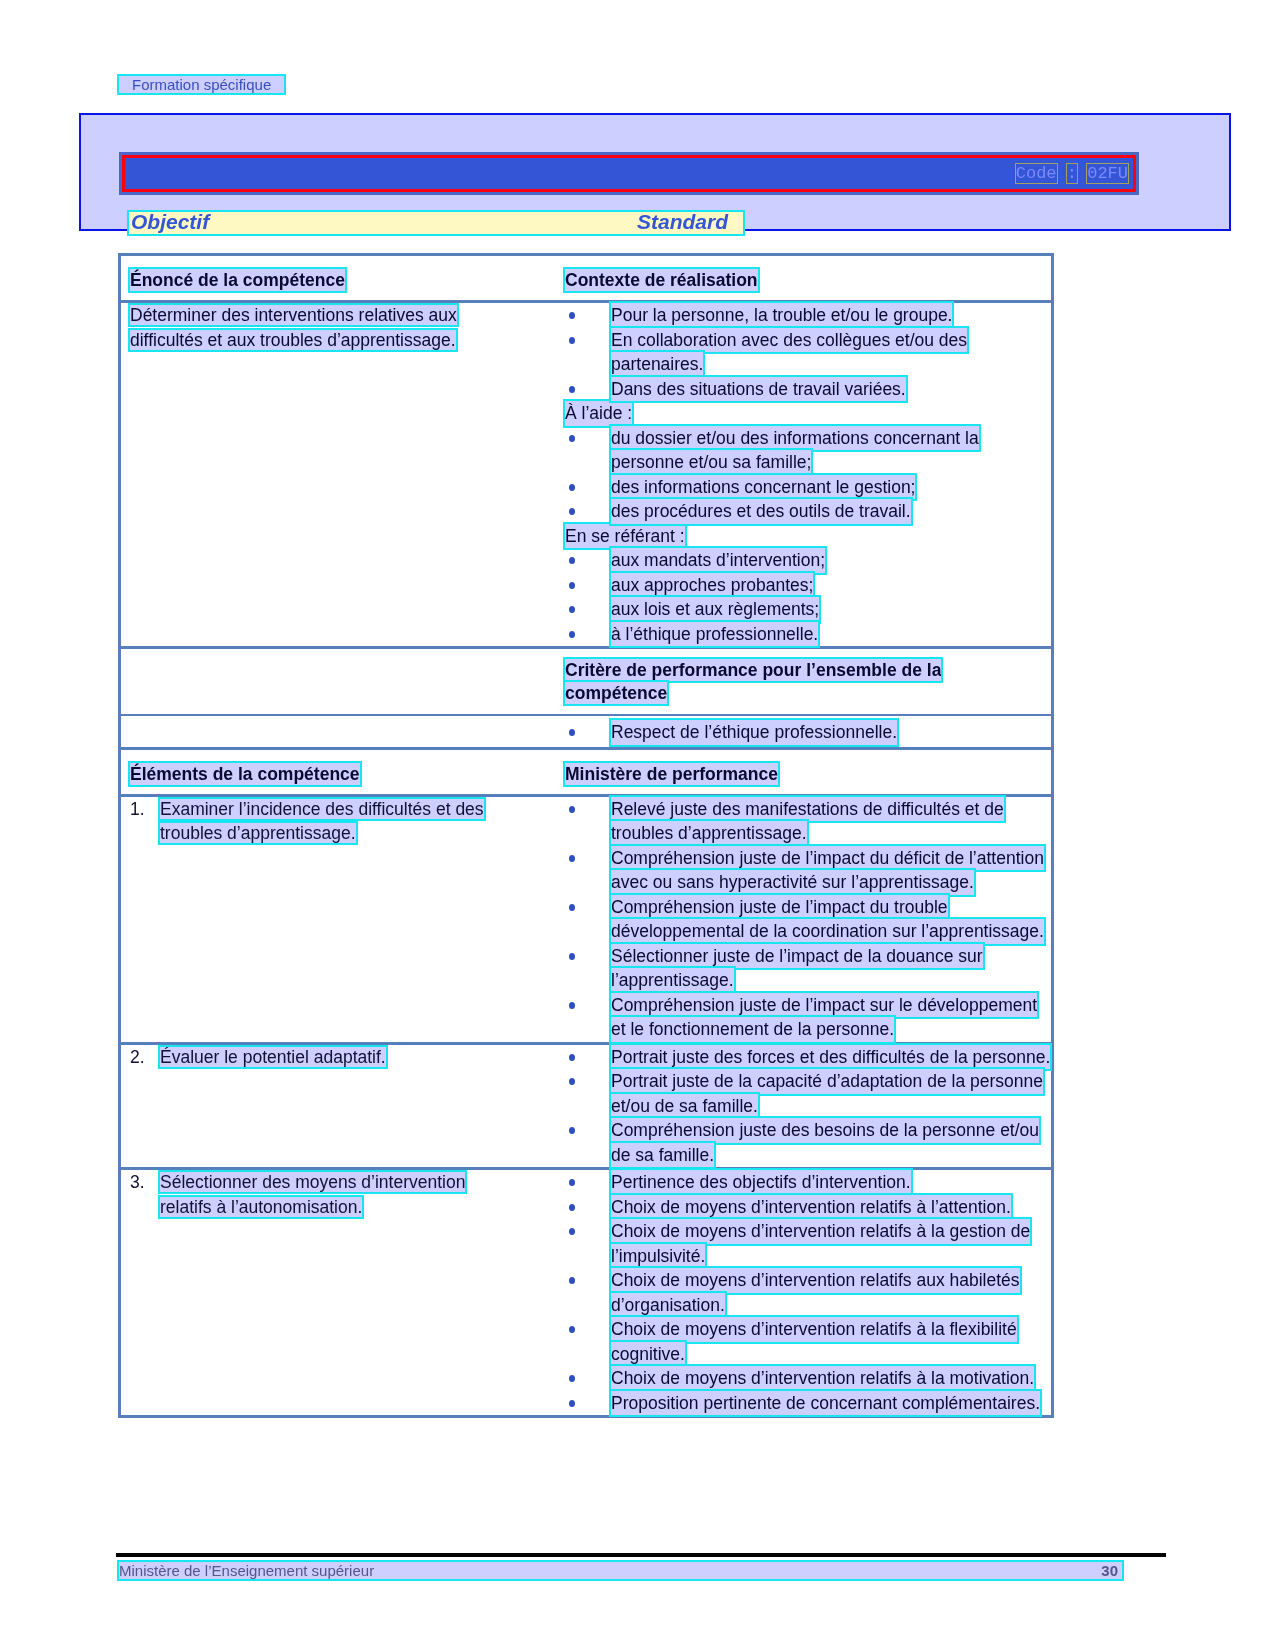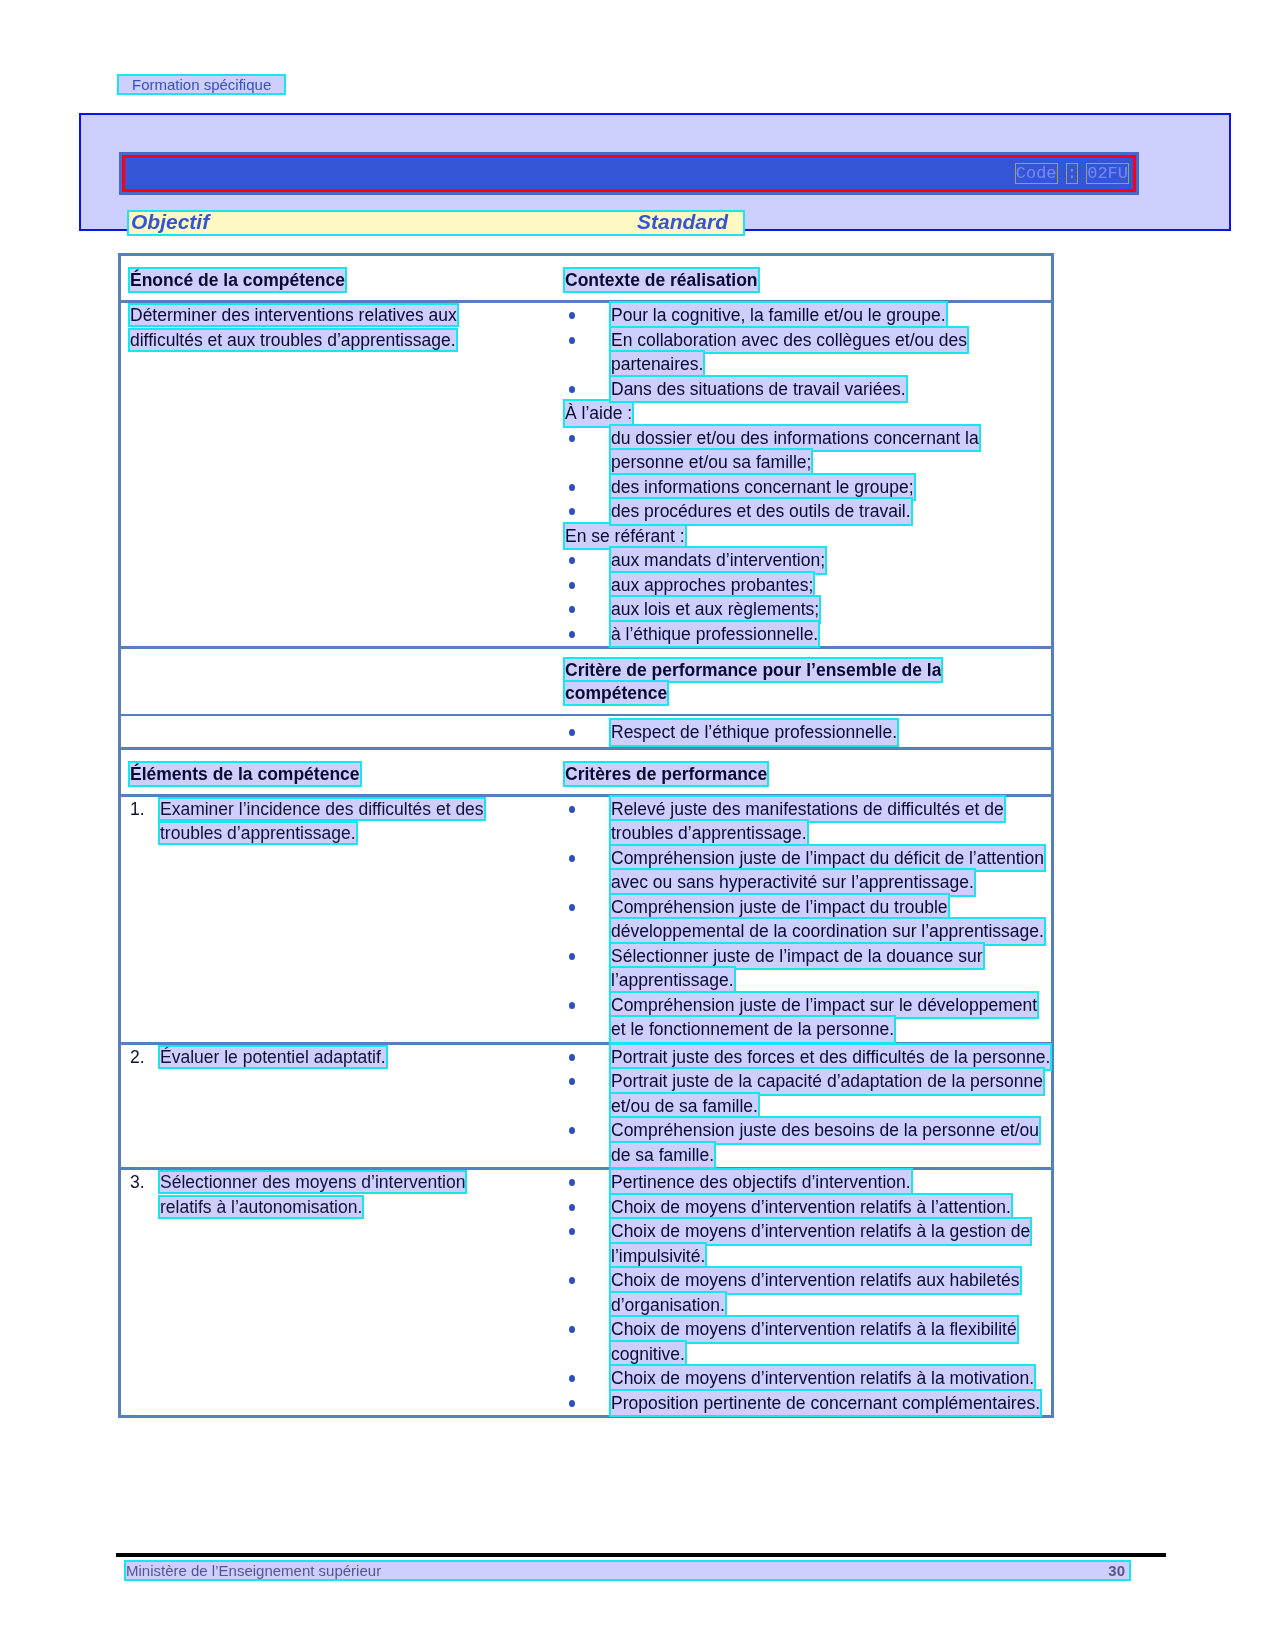--- a/index.html
+++ b/index.html
@@ -59,21 +59,21 @@
   .num-item { position: relative; padding-left: 30px; line-height: 24.5px; }
   .num-item .num { position: absolute; left: 0; top: 0; }
   .sec { padding-top: 7px; padding-bottom: 6px; }
   .left-text { background: #cccfff; outline: 2px solid #17e5f0; margin-top: 16px; }
 
   .footer-rule {
     position: absolute; left: 116px; top: 1553px; width: 1050px; height: 4px; background: #000000;
   }
   .footer {
     position: absolute; left: 119px; top: 1562px; width: 1003px; height: 17px;
-    background: #cccfff; outline: 2px solid #17e5f0; font-size: 15px; color: #55558a; margin-left: 7px;
+    background: #cccfff; outline: 2px solid #17e5f0; font-size: 15px; color: #55558a;
   }
   .footer .ministry { position: absolute; left: 0; top: 0; }
   .footer .page { position: absolute; right: 4px; top: 0; font-weight: bold; }
 </style>
 </head>
 <body>
 
 <div class="running-head hl">Formation spécifique</div>
 
 <div class="title-box">
@@ -106,40 +106,40 @@
     <td class="left sec">
       <div class="line" id="statement">
             <div><span class="left-text">Déterminer des interventions relatives aux</span></div>
             <div><span class="left-text">difficultés et aux troubles d’apprentissage.</span></div>
           </div>
     </td>
     <td class="right sec">
       <div id="context-list">
             <div class="item line">
               <span class="bullet"></span>
-              <div><span class="plain">Pour la cognitive, la famille et/ou le groupe.</span></div>
+              <div><span class="plain">Pour la personne, la trouble et/ou le groupe.</span></div>
             </div>
             <div class="item line">
               <span class="bullet"></span>
               <div><span class="plain">En collaboration avec des collègues et/ou des</span></div>
               <div><span class="plain">partenaires.</span></div>
             </div>
             <div class="item line">
               <span class="bullet"></span>
               <div><span class="plain">Dans des situations de travail variées.</span></div>
             </div>
             <div class="line"><span class="plain">À l’aide :</span></div>
             <div class="item line">
               <span class="bullet"></span>
               <div><span class="plain">du dossier et/ou des informations concernant la</span></div>
               <div><span class="plain">personne et/ou sa famille;</span></div>
             </div>
             <div class="item line">
               <span class="bullet"></span>
-              <div><span class="plain">des informations concernant le groupe;</span></div>
+              <div><span class="plain">des informations concernant le gestion;</span></div>
             </div>
             <div class="item line">
               <span class="bullet"></span>
               <div><span class="plain">des procédures et des outils de travail.</span></div>
             </div>
             <div class="line"><span class="plain">En se référant :</span></div>
             <div class="item line">
               <span class="bullet"></span>
               <div><span class="plain">aux mandats d’intervention;</span></div>
             </div>
@@ -176,21 +176,21 @@
               <div><span class="plain">Respect de l’éthique professionnelle.</span></div>
             </div>
           </div>
     </td>
   </tr>
   <tr>
     <td class="left cell-hdr">
       <span class="hdr hl">Éléments de la compétence</span>
     </td>
     <td class="right cell-hdr">
-      <span class="hdr hl">Critères de performance</span>
+      <span class="hdr hl">Ministère de performance</span>
     </td>
   </tr>
   </tbody>
     <tbody id="element-rows">
       <tr>
         <td class="left sec">
           <div class="num-item">
             <span class="num">1.</span>
             <div><span class="left-text">Examiner l’incidence des difficultés et des</span></div>
             <div><span class="left-text">troubles d’apprentissage.</span></div>

